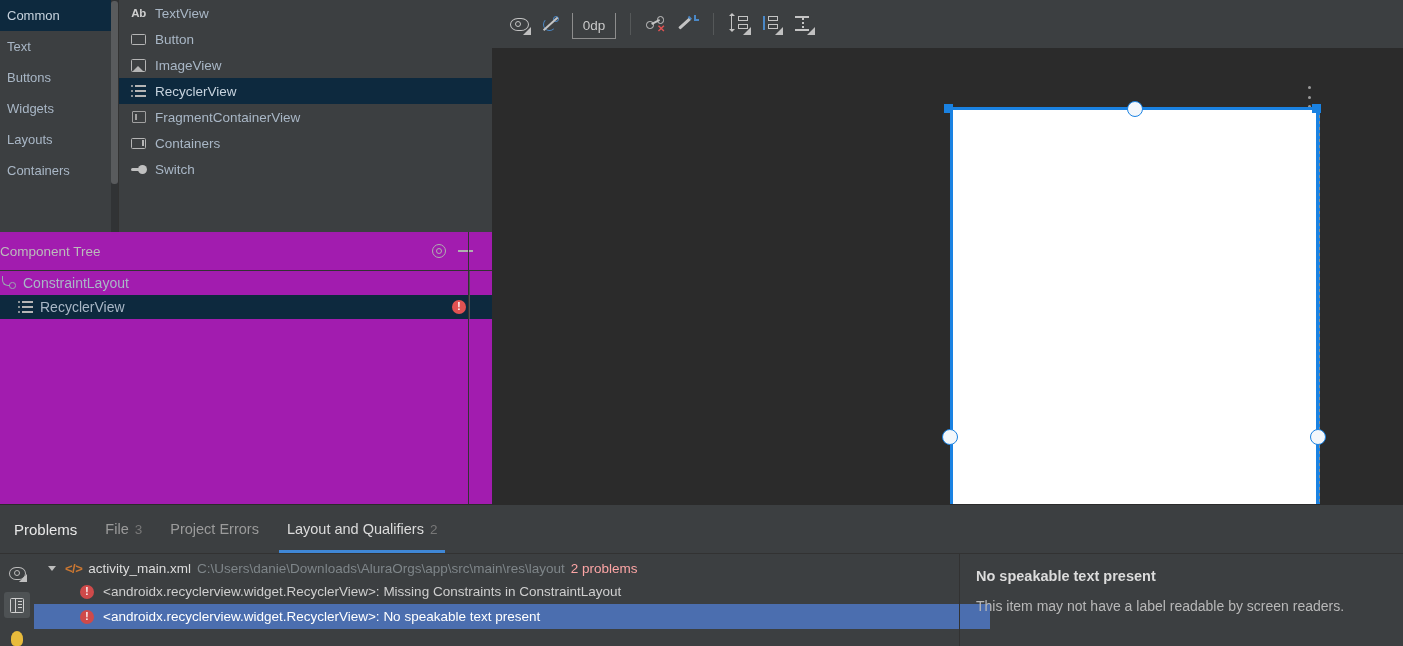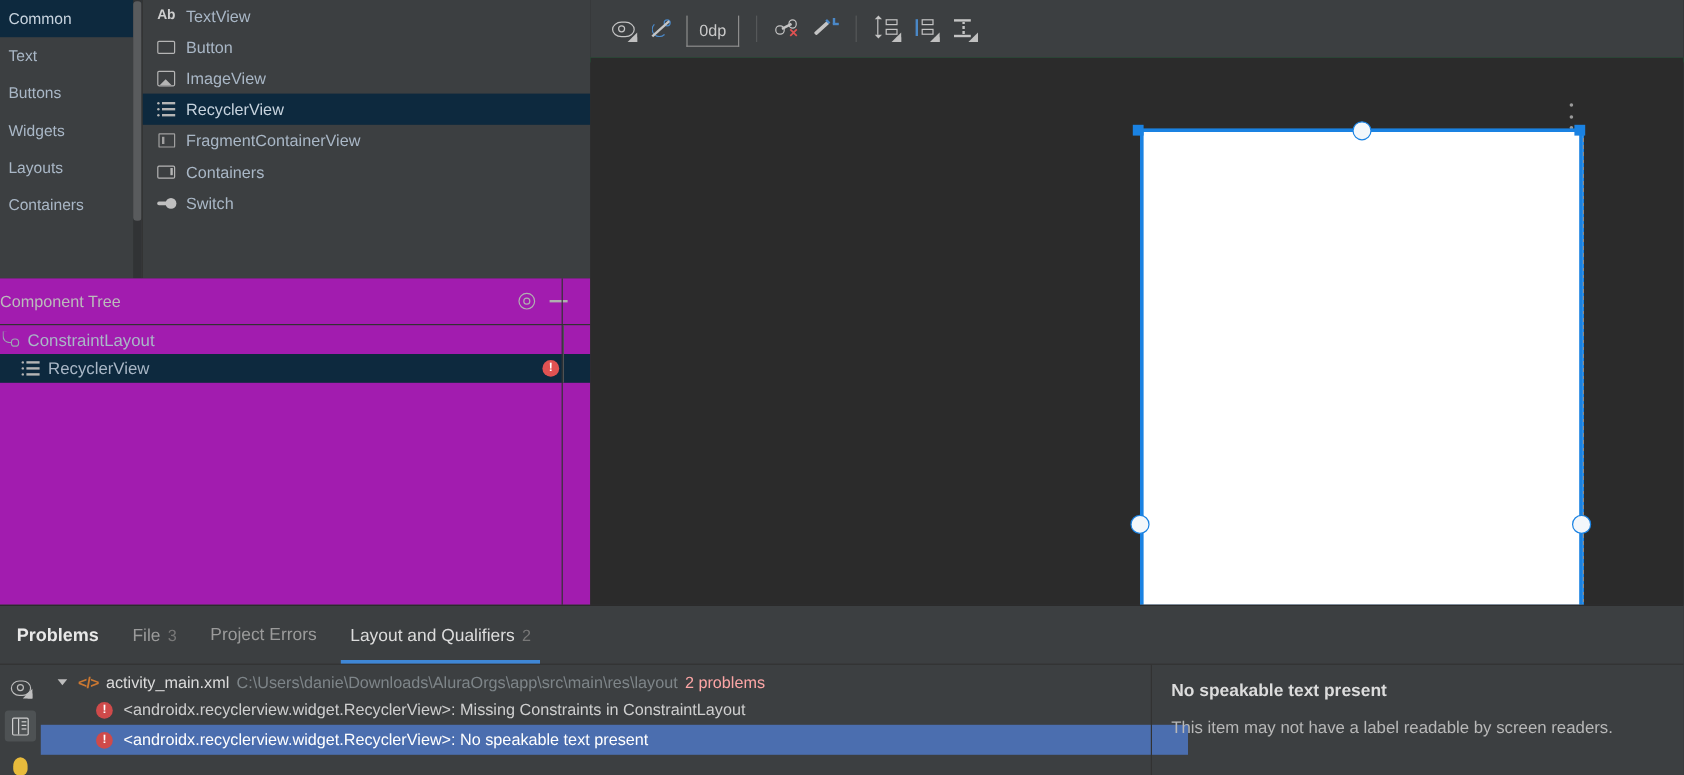--- a/index.html
+++ b/index.html
@@ -324,21 +324,21 @@
     background: #3c3f41; border-top: 1px solid #2b2b2b;
   }
   .pb-tabs {
     height: 48px; display: flex; align-items: center; gap: 0px;
     padding-left: 8px; border-bottom: 1px solid #323232; position: relative;
   }
   .pb-tab {
     padding: 0 14px; height: 47px; line-height: 47px; font-size: 14.5px;
     color: #9b9b9b; white-space: nowrap; cursor: default; position: relative;
   }
-  .pb-tab.heading { color: #e8e8e8; font-weight: bold; font-size: 15px; padding-left: 6px;}
+  .pb-tab.heading { color: #e8e8e8; font-weight: normal; font-size: 15px; padding-left: 6px;}
   .pb-tab .count { color: #787878; margin-left: 6px; font-size: 13.5px; }
   .pb-tab.active { color: #dcdcdc; }
   .pb-tab.active::after {
     content: ""; position: absolute; left: 6px; right: 6px; bottom: 0;
     height: 3px; background: #3f87d6;
   }
   .pb-body { display: flex; height: 93px; }
   .pb-gutter {
     width: 34px; height: 93px; position: relative;
     display: flex; flex-direction: column; align-items: center; padding-top: 6px; gap: 6px;

